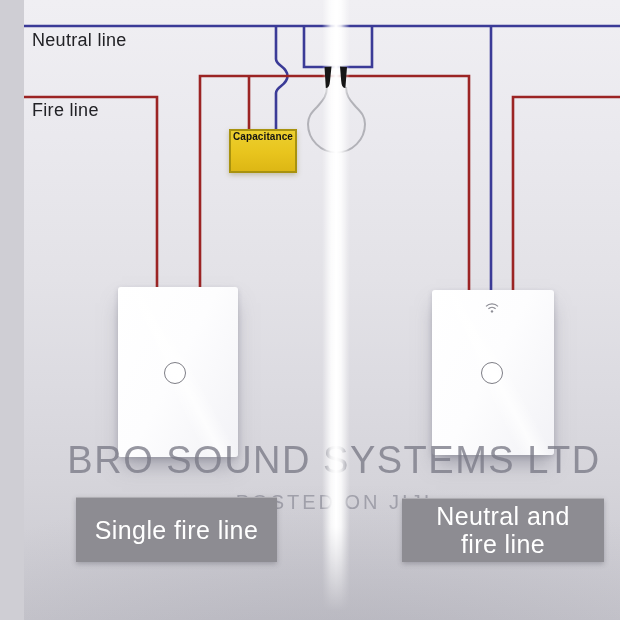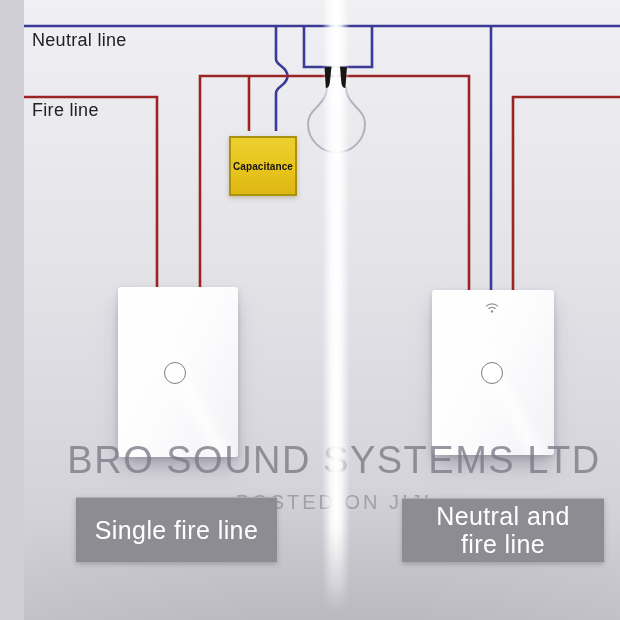--- a/index.html
+++ b/index.html
@@ -19,24 +19,24 @@
   
   .line-label{
     position:absolute;left:8px;z-index:6;
     font-size:18px;color:#222226;letter-spacing:.3px;line-height:1;
   }
   .label-neutral{top:31px;}
   .label-fire{top:101px;}
 
   
   .capacitance{
-    position:absolute;left:205px;top:136px;width:68px;height:60px;z-index:5;
+    position:absolute;left:205px;top:129px;width:68px;height:44px;z-index:5;
     background:linear-gradient(180deg,#eccf2e 0%,#e8c41d 55%,#ddb714 100%);
     border:2px solid #a8920e;
-    display:flex;align-items:center;justify-content:center;
+    display:flex;align-items:flex-start;justify-content:center;
     box-shadow:0 2px 5px rgba(120,110,40,0.35);
   }
   .capacitance span{font-size:10px;font-weight:700;color:#141414;letter-spacing:.1px;}
 
   
   .switch{
     position:absolute;z-index:4;border-radius:3px;
     background:linear-gradient(118deg,#ffffff 0%,#fdfdfe 48%,#f2f2f6 100%);
     box-shadow:0 12px 18px -4px rgba(108,108,124,0.5), 0 2px 5px rgba(120,120,135,0.3);
     overflow:hidden;

